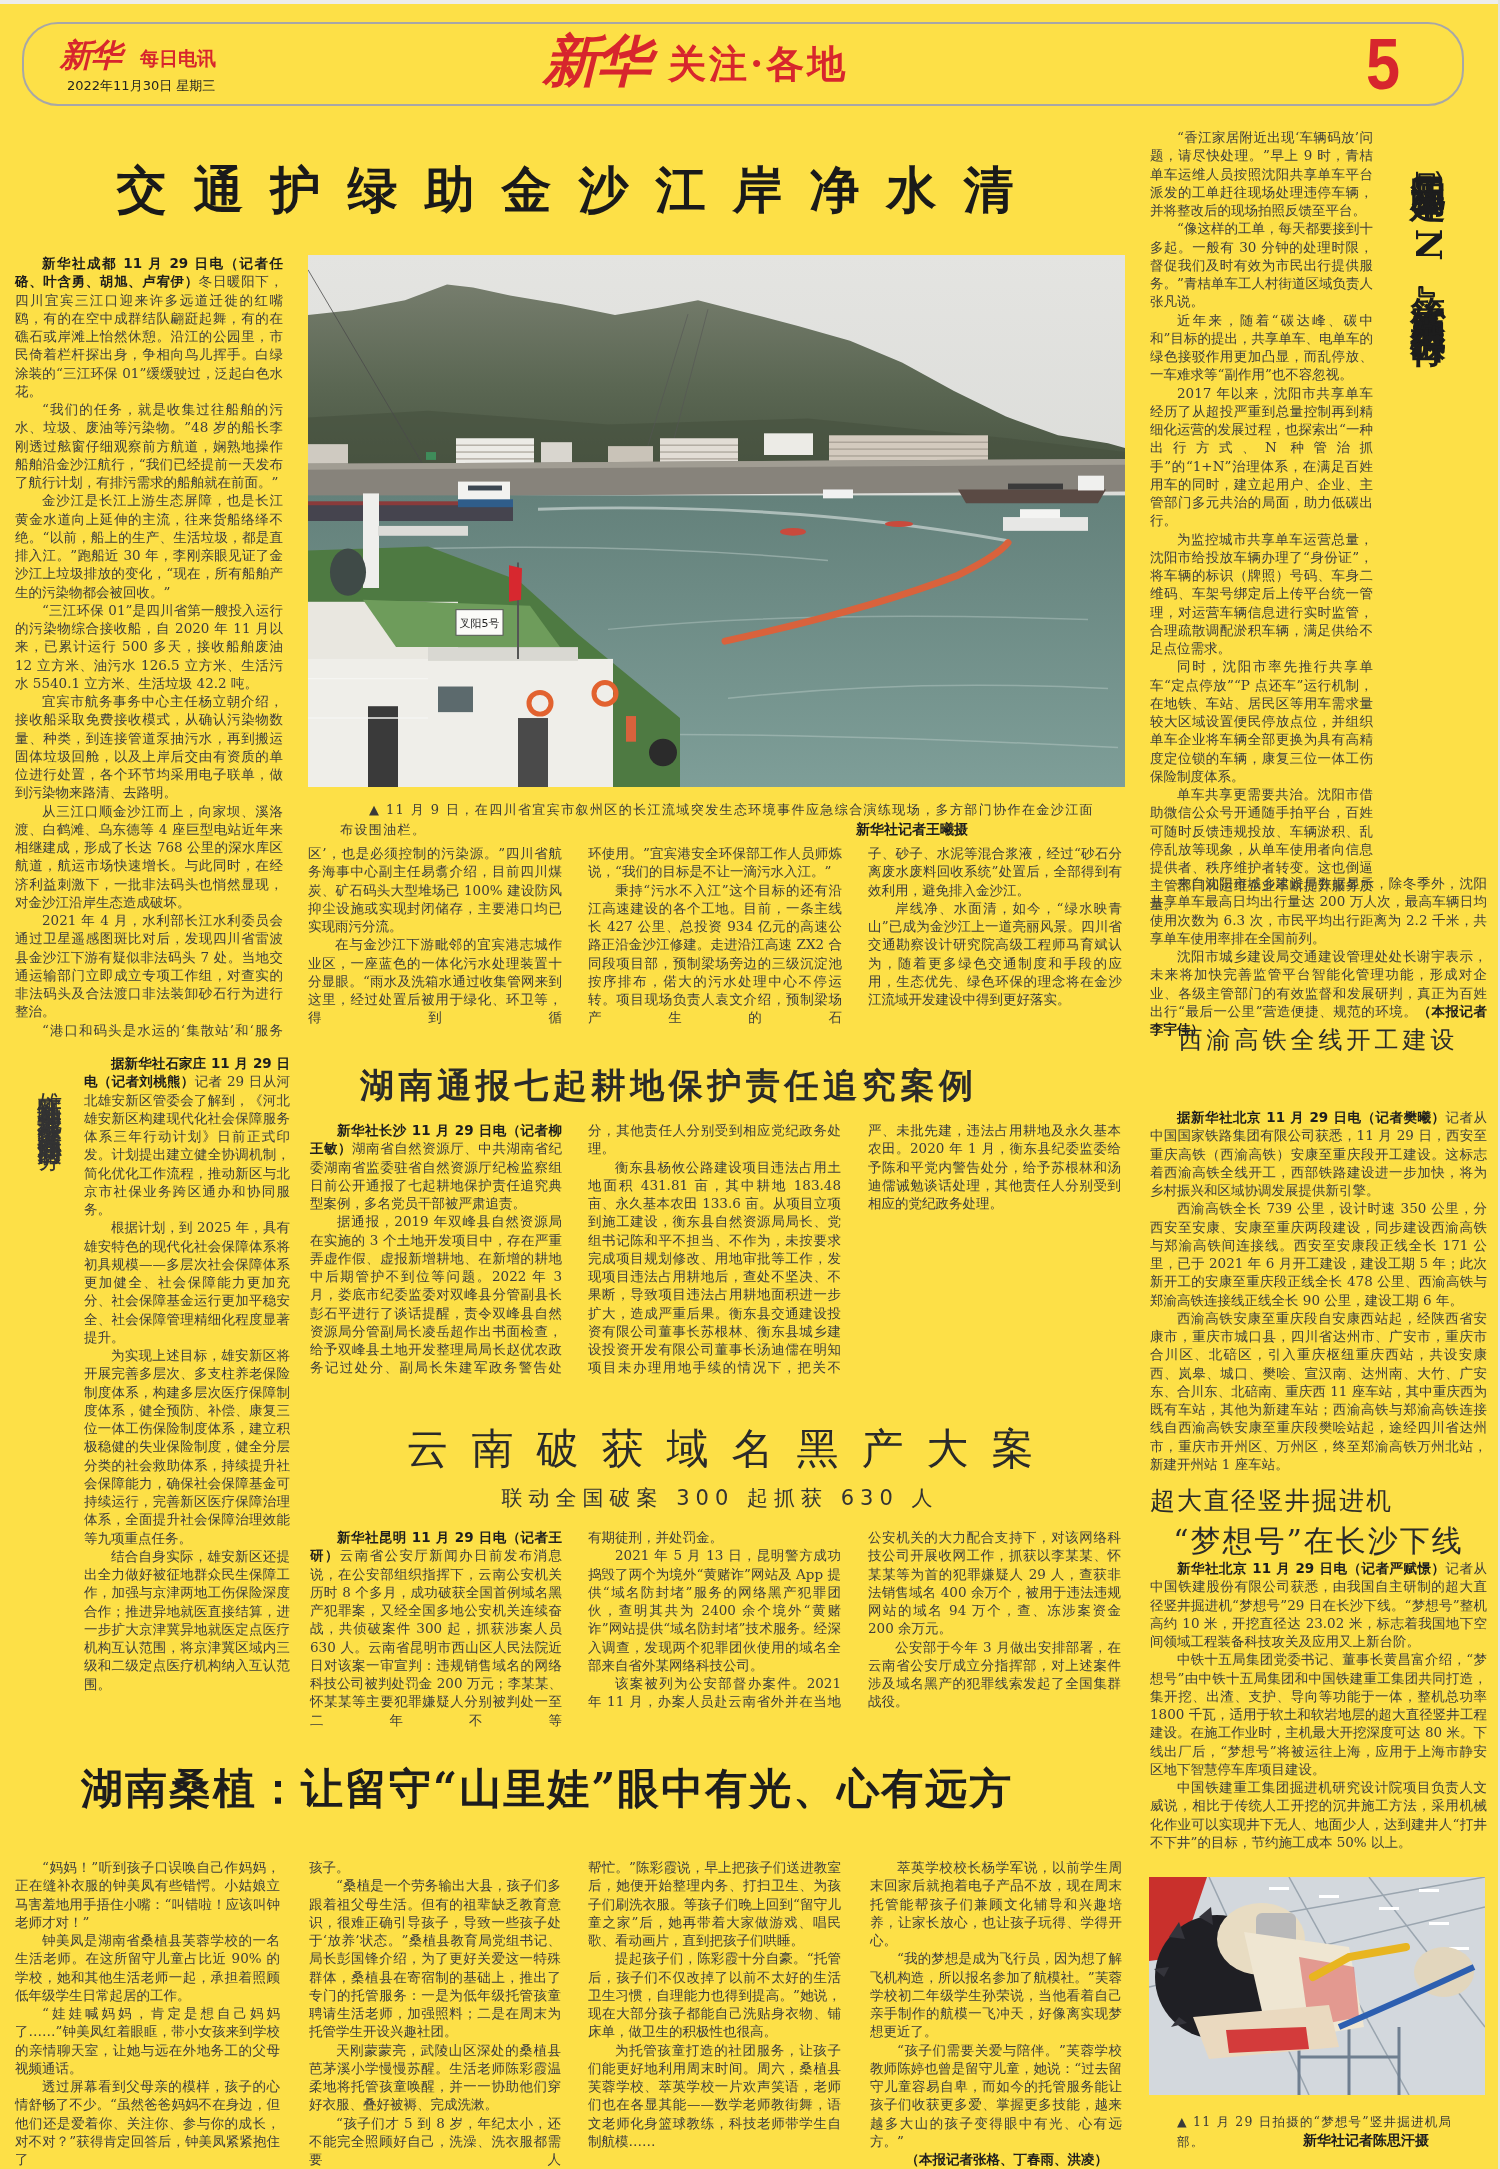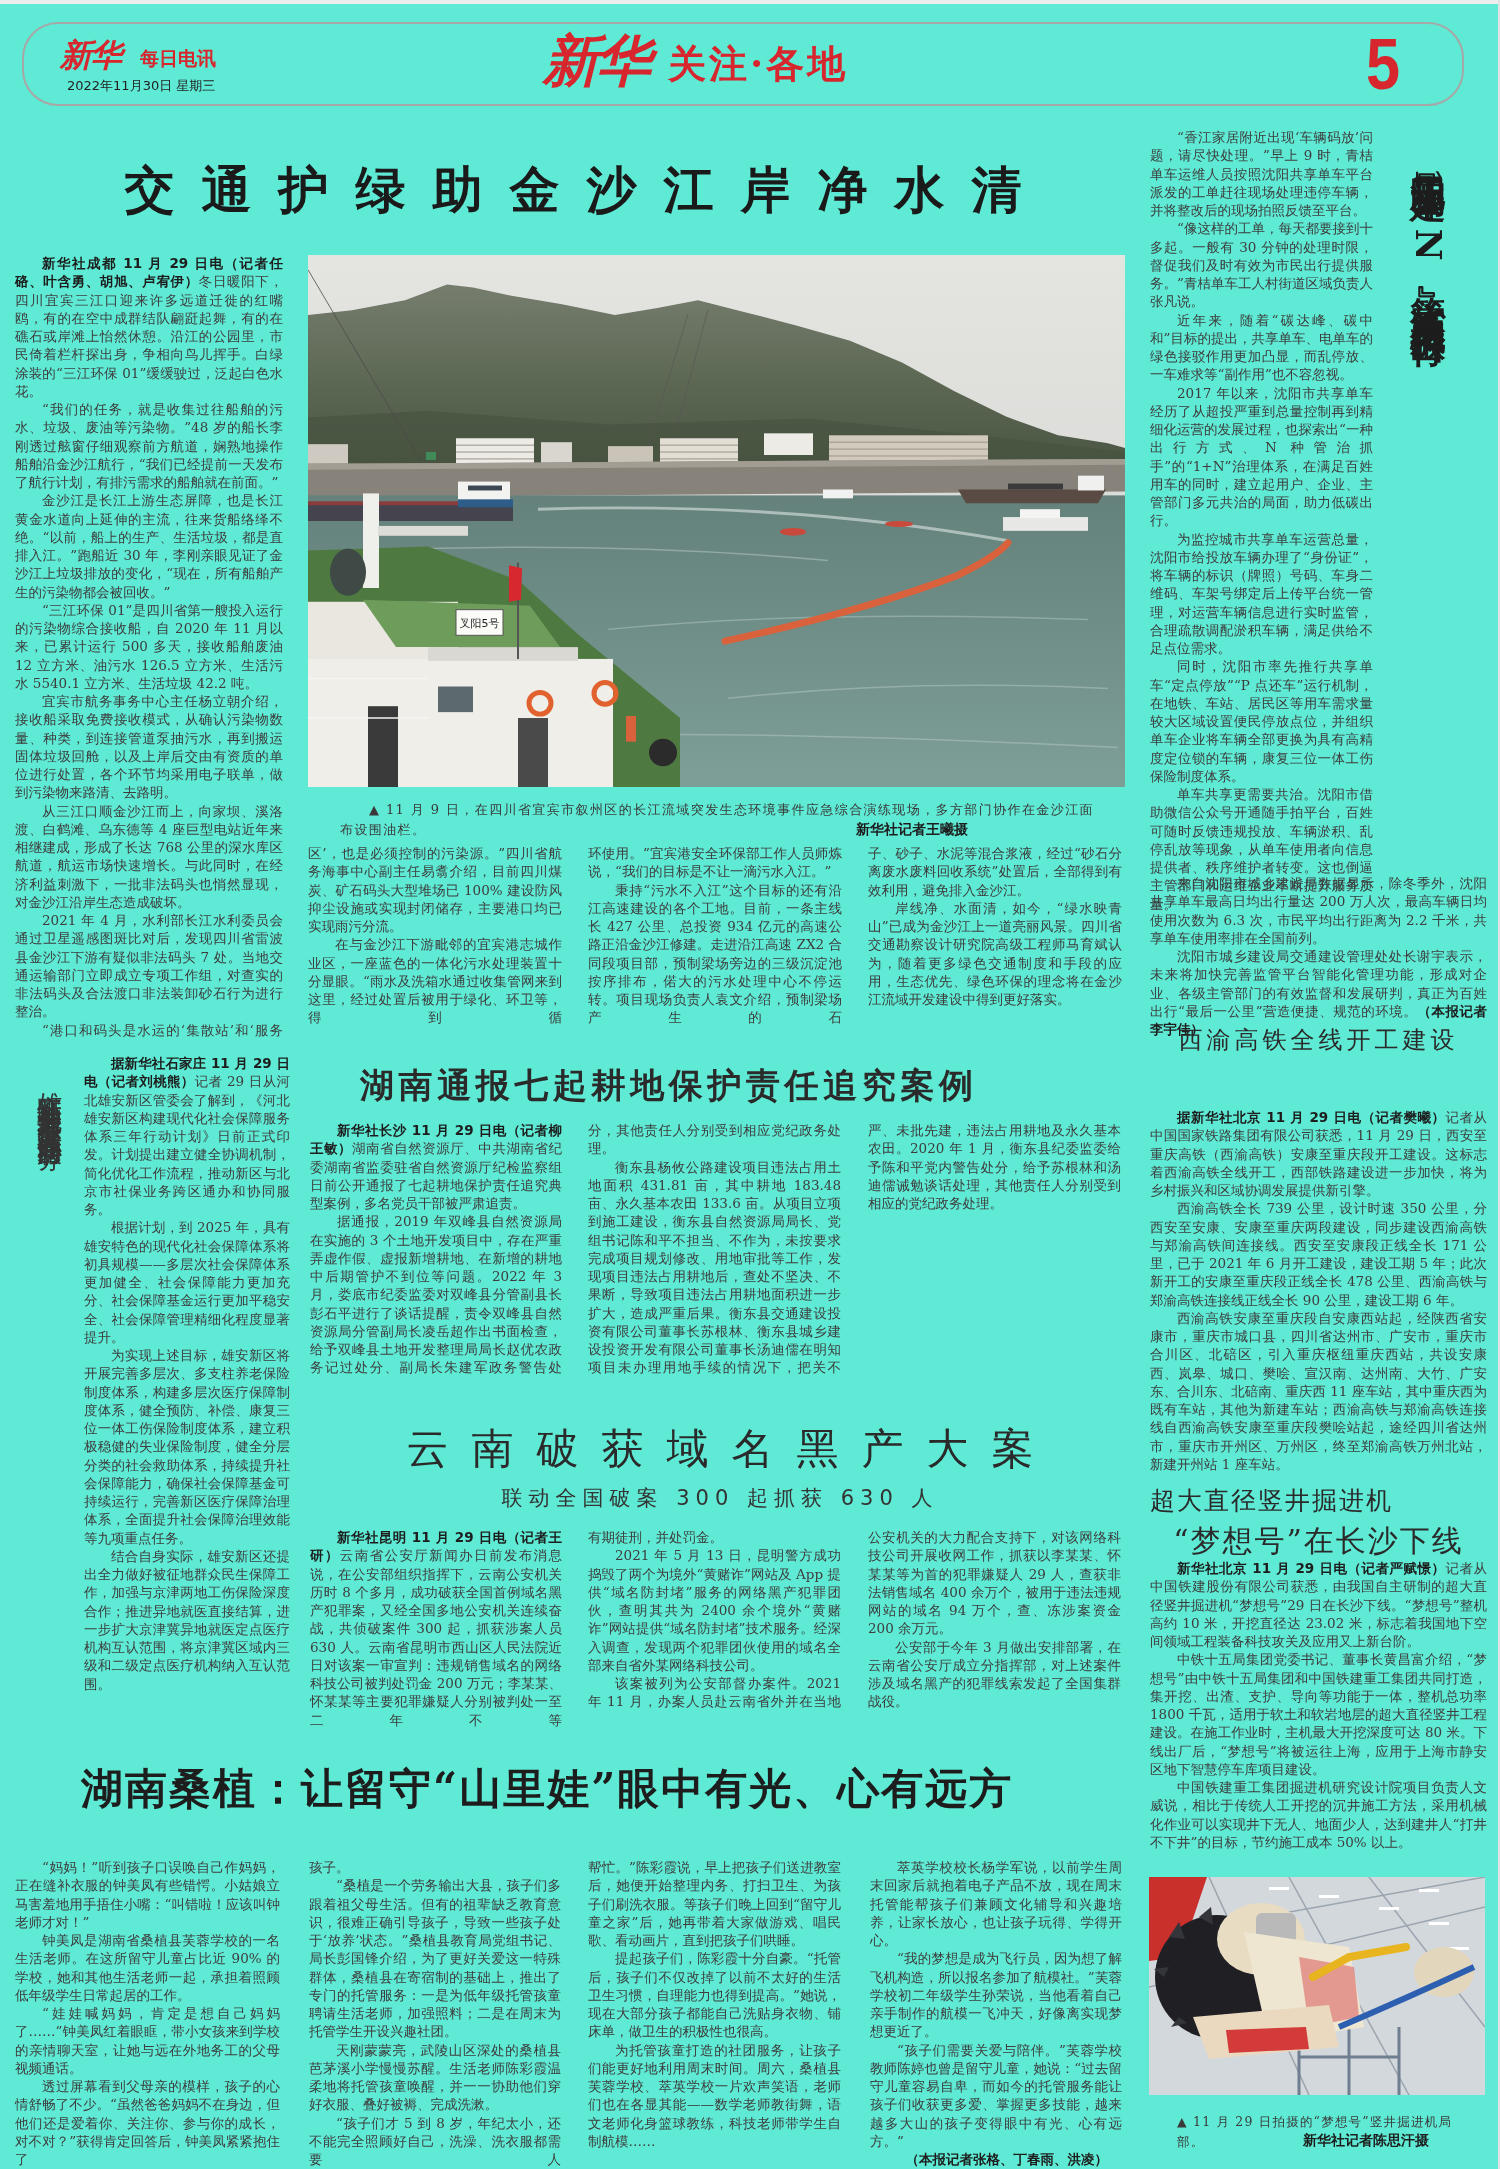--- a/index.html
+++ b/index.html
@@ -1,16 +1,16 @@
 <!DOCTYPE html>
 <html><head>
 <meta charset="utf-8">
 <style>
   html,body{margin:0;padding:0;background:#ffffff;}
-  #page{position:relative;width:1500px;height:2169px;background:#5eead4;overflow:hidden;font-family:"DejaVu Serif",serif;color:#3d3d3d;}
+  #page{position:relative;width:1500px;height:2169px;background:#fde047;overflow:hidden;font-family:"DejaVu Serif",serif;color:#3d3d3d;}
   .abs{position:absolute;}
   .txt{font-size:13.5px;line-height:18.25px;text-align:justify;color:#3d3d3d;line-break:normal;}
   .txt p{margin:0;text-indent:2em;}
   .txt p.cont{text-indent:0;}
   .txt p.brk{text-align-last:justify;}
   .dl{font-family:"DejaVu Sans",sans-serif;font-weight:bold;color:#1d1d1d;}
   .vtitle{writing-mode:vertical-rl;white-space:nowrap;}
   .masthead{left:22px;top:22px;width:1442px;height:84px;box-sizing:border-box;border:2px solid #a7a7a7;border-radius:36px;}
   .red{color:#d7262d;}
   .cal{font-family:"DejaVu Serif",serif;font-style:italic;font-weight:bold;}
@@ -29,21 +29,21 @@
   <div class="abs edge-r"></div>
 
   <div class="abs masthead"></div>
   <span class="abs cal red" style="left:60px;top:36px;font-size:32px;letter-spacing:-2px;line-height:38px;">新华</span>
   <span class="abs red" style="left:140px;top:45px;font-size:19px;font-weight:bold;line-height:26px;">每日电讯</span>
   <span class="abs" style="left:67px;top:78px;font-size:13px;line-height:16px;color:#222;font-family:'DejaVu Sans',sans-serif;">2022年11月30日 星期三</span>
   <span class="abs cal red" style="left:543px;top:22px;font-size:56px;letter-spacing:-4px;line-height:76px;">新华</span>
   <span class="abs red" style="left:668px;top:40px;font-size:38px;font-weight:bold;letter-spacing:3px;line-height:48px;">关注·各地</span>
   <span class="abs red" style="left:1366px;top:24px;font-size:72px;font-weight:bold;line-height:80px;font-family:'Liberation Sans',sans-serif;transform:scaleX(0.85);transform-origin:left top;">5</span>
 
-  <div class="abs" style="left:8px;top:160px;width:1130px;text-align:center;font-size:50px;font-weight:bold;letter-spacing:27px;text-indent:27px;line-height:60px;color:#1a1a1a;white-space:nowrap;">交通护绿助金沙江岸净水清</div>
+  <div class="abs" style="left:0;top:160px;width:1130px;text-align:center;font-size:50px;font-weight:bold;letter-spacing:27px;text-indent:27px;line-height:60px;color:#1a1a1a;white-space:nowrap;">交通护绿助金沙江岸净水清</div>
 
   <div class="abs txt" style="left:15px;top:254px;width:268px;">
     <p><span class="dl">新华社成都 11 月 29 日电（记者任硌、叶含勇、胡旭、卢宥伊）</span><span>冬日暖阳下，四川宜宾三江口迎来许多远道迁徙的红嘴鸥，有的在空中成群结队翩跹起舞，有的在礁石或岸滩上怡然休憩。沿江的公园里，市民倚着栏杆探出身，争相向鸟儿挥手。白绿涂装的“三江环保 01”缓缓驶过，泛起白色水花。</span></p>
     <p>“我们的任务，就是收集过往船舶的污水、垃圾、废油等污染物。”48 岁的船长李刚透过舷窗仔细观察前方航道，娴熟地操作船舶沿金沙江航行，“我们已经提前一天发布了航行计划，有排污需求的船舶就在前面。”</p>
     <p>金沙江是长江上游生态屏障，也是长江黄金水道向上延伸的主流，往来货船络绎不绝。“以前，船上的生产、生活垃圾，都是直排入江。”跑船近 30 年，李刚亲眼见证了金沙江上垃圾排放的变化，“现在，所有船舶产生的污染物都会被回收。”</p>
     <p>“三江环保 01”是四川省第一艘投入运行的污染物综合接收船，自 2020 年 11 月以来，已累计运行 500 多天，接收船舶废油 12 立方米、油污水 126.5 立方米、生活污水 5540.1 立方米、生活垃圾 42.2 吨。</p>
     <p>宜宾市航务事务中心主任杨立朝介绍，接收船采取免费接收模式，从确认污染物数量、种类，到连接管道泵抽污水，再到搬运固体垃圾回舱，以及上岸后交由有资质的单位进行处置，各个环节均采用电子联单，做到污染物来路清、去路明。</p>
     <p>从三江口顺金沙江而上，向家坝、溪洛渡、白鹤滩、乌东德等 4 座巨型电站近年来相继建成，形成了长达 768 公里的深水库区航道，航运市场快速增长。与此同时，在经济利益刺激下，一批非法码头也悄然显现，对金沙江沿岸生态造成破坏。</p>
     <p>2021 年 4 月，水利部长江水利委员会通过卫星遥感图斑比对后，发现四川省雷波县金沙江下游有疑似非法码头 7 处。当地交通运输部门立即成立专项工作组，对查实的非法码头及合法渡口非法装卸砂石行为进行整治。</p>
     <p class="brk">“港口和码头是水运的‘集散站’和‘服务</p>

